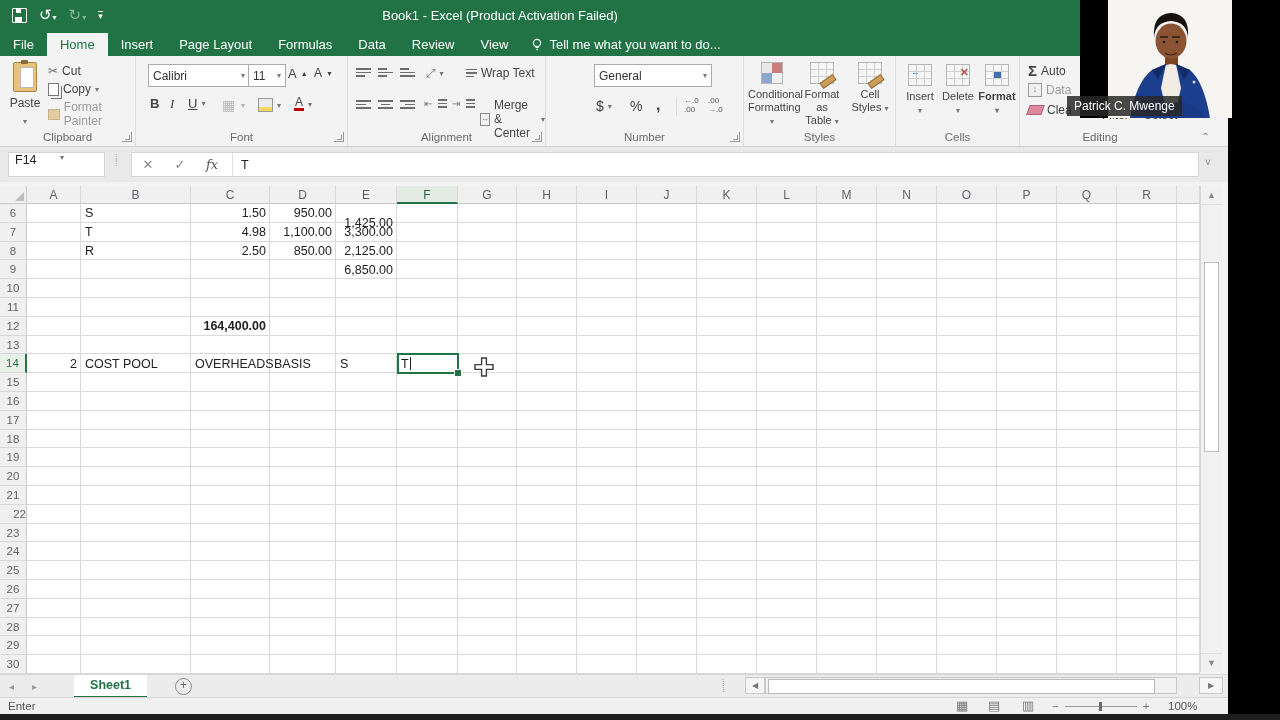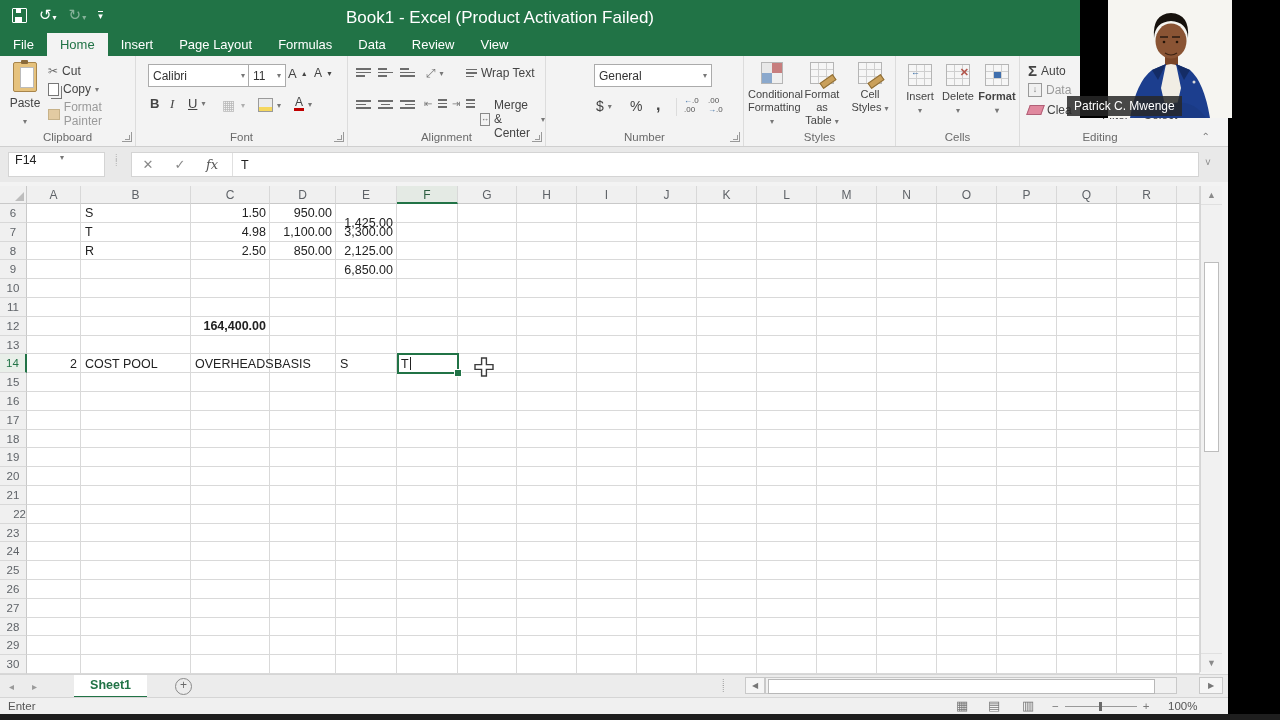--- a/index.html
+++ b/index.html
@@ -8,21 +8,21 @@
   .abs{position:absolute;}
   
   #excel{position:absolute;left:0;top:0;width:1228px;height:714px;background:#f3f3f3;}
   
   #titlebar{position:absolute;left:0;top:0;width:100%;height:33px;background:#217346;}
   #qat{position:absolute;left:12px;top:6px;display:flex;align-items:center;gap:12px;color:#fff;}
   .qat-ico{font-size:15px;line-height:18px;color:#fff;}
   .qat-dim{opacity:.45;}
   .mini-caret{font-size:8px;color:#fff;margin-left:1px;}
   #title-text{position:absolute;left:0;top:8px;width:1000px;text-align:center;
-              color:#fff;font-size:17px;}
+              color:#fff;font-size:13px;}
   .floppy{display:inline-block;width:13px;height:13px;border:1.5px solid #fff;border-radius:1px;position:relative;}
   .floppy:before{content:"";position:absolute;left:2.5px;top:0;width:5px;height:4px;background:#fff;}
   .floppy:after{content:"";position:absolute;left:2px;bottom:0;width:6.5px;height:4.5px;background:#fff;}
   .qbar-caret{display:inline-block;text-align:center;color:#fff;font-size:9px;border-top:1.5px solid #fff;padding-top:1px;line-height:7px;}
   
   #tabrow{position:absolute;left:0;top:33px;width:100%;height:23px;background:#217346;display:flex;align-items:stretch;}
   .rtab{color:#fff;font-size:13px;padding:4px 13px 0 13px;cursor:default;}
   .rtab.active{background:#f3f3f3;color:#217346;}
   #tellme{display:flex;align-items:center;gap:6px;color:#fff;font-size:13px;padding:0 10px;}
   
@@ -162,20 +162,27 @@
     <div id="tabrow">
 
       <span class="rtab">File</span>
         <span class="rtab active">Home</span>
         <span class="rtab">Insert</span>
         <span class="rtab">Page Layout</span>
         <span class="rtab">Formulas</span>
         <span class="rtab">Data</span>
         <span class="rtab">Review</span>
         <span class="rtab">View</span>
+        <div id="tellme">
+        <svg width="12" height="14" viewBox="0 0 12 14">
+            <circle cx="6" cy="5" r="3.6" fill="none" stroke="#fff" stroke-width="1.1"></circle>
+            <path d="M4.5 9.5 h3 M5 11.5 h2" stroke="#fff" stroke-width="1.1"></path>
+          </svg>
+        <span>Tell me what you want to do...</span>
+      </div>
     </div>
 
     <div id="ribbon">
 
       <div class="rgroup" style="width:136px;">
         <div class="abs" style="left:8px;top:6px;width:34px;text-align:center;">
           <span class="clipb"></span>
           <div class="rbtn" style="justify-content:center;">
               <span>Paste</span>
             </div>

